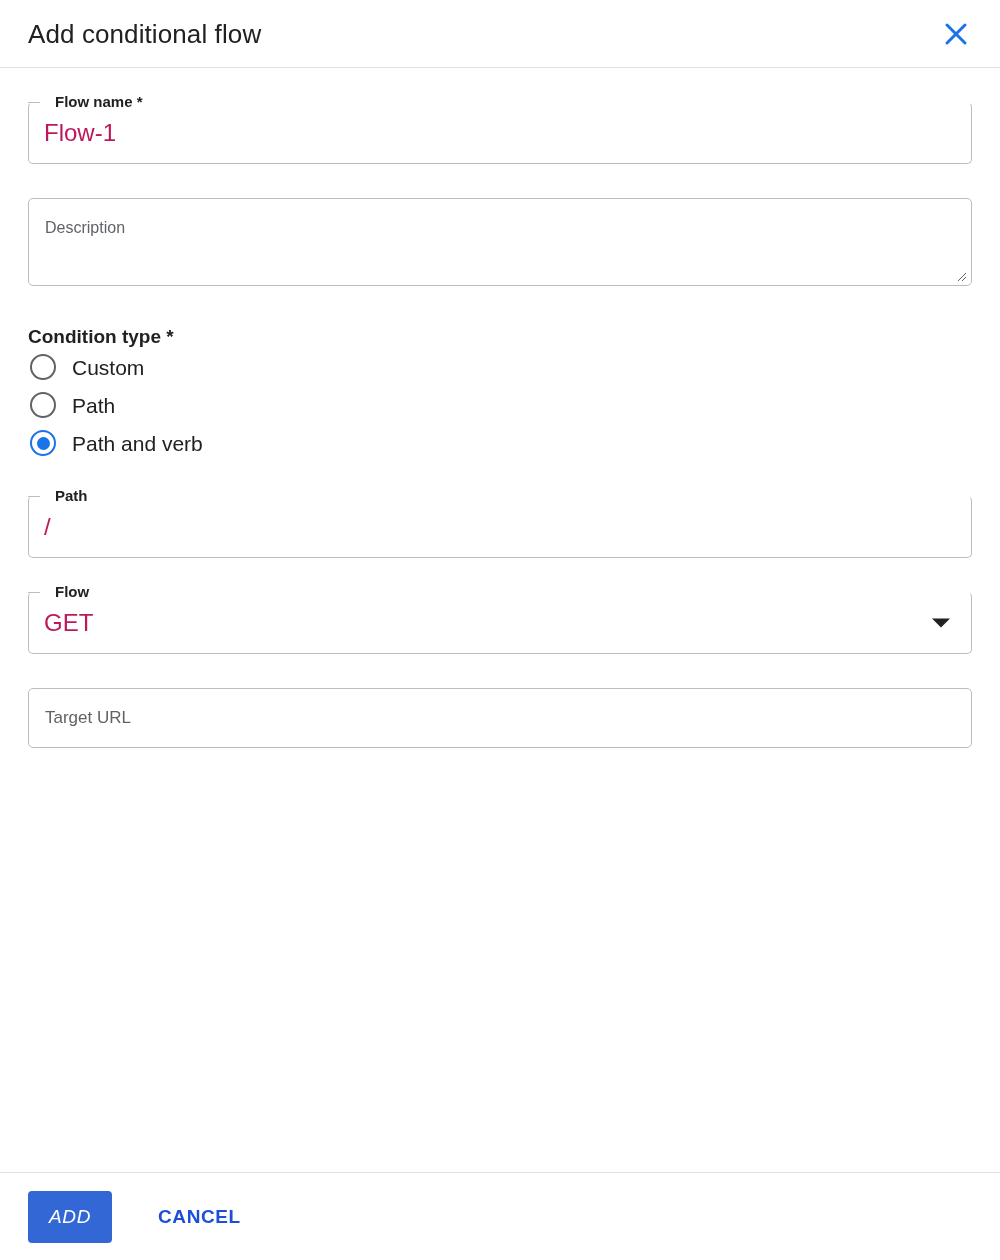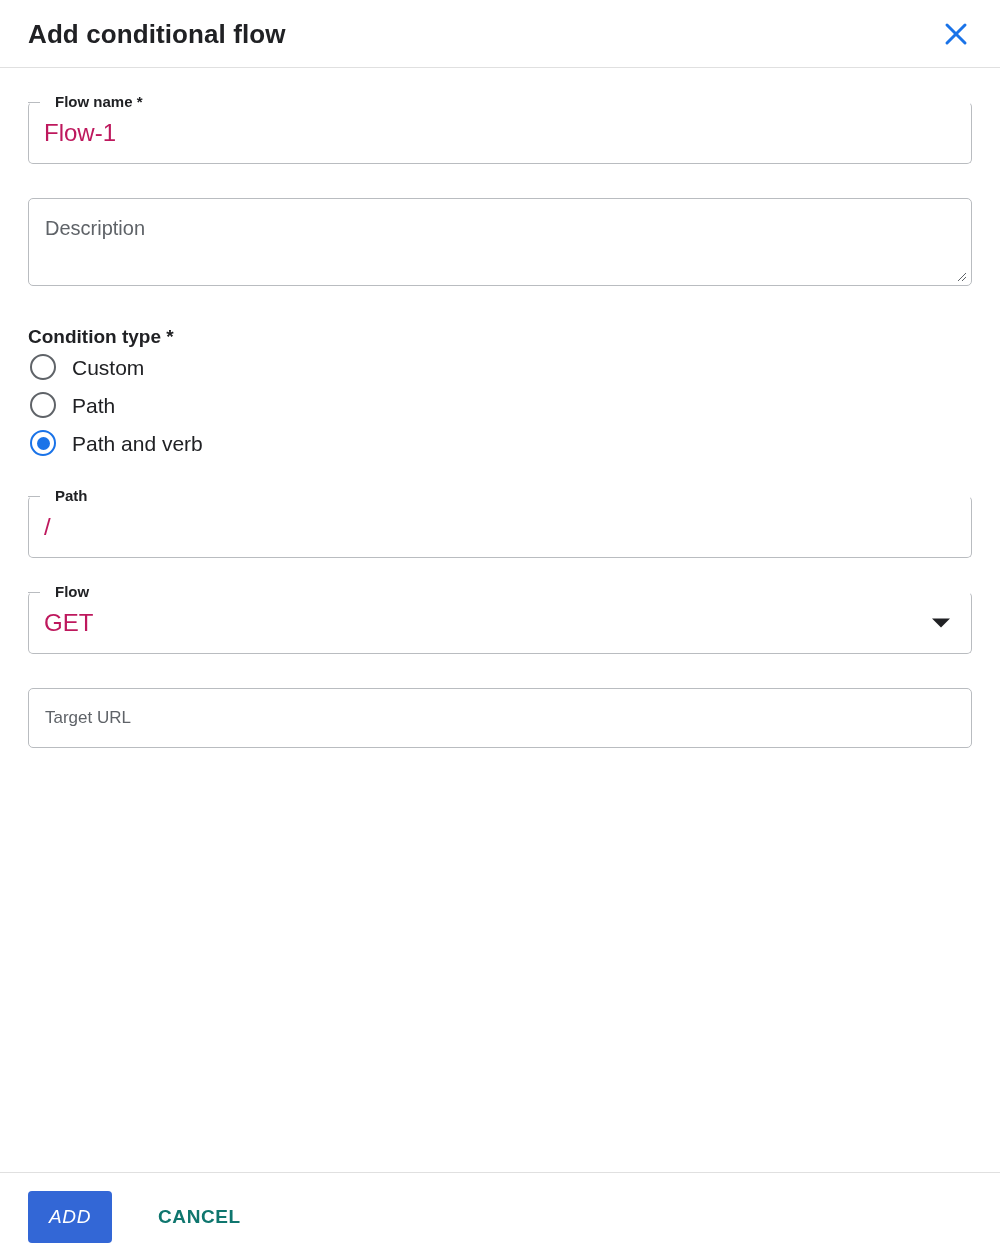--- a/index.html
+++ b/index.html
@@ -28,21 +28,21 @@
     height: 68px;
     flex: 0 0 68px;
     display: flex;
     align-items: center;
     justify-content: space-between;
     padding: 0 24px 0 28px;
     border-bottom: 1px solid #e0e0e0;
   }
   .dialog-title {
     font-size: 26px;
-    font-weight: 700;
+    font-weight: 400;
     color: #202124;
     letter-spacing: 0.1px;
     line-height: 1;
   }
   .close-btn {
     width: 40px;
     height: 40px;
     display: flex;
     align-items: center;
     justify-content: center;
@@ -139,21 +139,21 @@
     background: #fff;
   }
   .plain-field textarea {
     width: 100%;
     height: 86px;
     border: none;
     outline: none;
     resize: none;
     background: transparent;
     font-family: "Liberation Sans", sans-serif;
-    font-size: 20px;
+    font-size: 16px;
     color: #0369a1;
     padding: 16px 16px 10px 16px;
     line-height: 26px;
     display: block;
   }
   .plain-field textarea::placeholder { color: #5f6368; }
   .resize-grip {
     position: absolute;
     right: 4px;
     bottom: 3px;
@@ -254,21 +254,21 @@
     font-weight: 500;
     letter-spacing: 0.6px;
     padding: 0 20px;
     height: 52px;
     min-width: 84px;
     cursor: pointer;
     font-style: italic;
   }
   .btn-text {
     background: transparent;
-    color: #0f766e;
+    color: #1d4ed8;
     border: none;
     border-radius: 4px;
     font-family: "Liberation Sans", sans-serif;
     font-size: 19px;
     font-weight: 700;
     letter-spacing: 0.6px;
     padding: 0 20px;
     height: 52px;
     cursor: pointer;
     margin-left: 14px;

